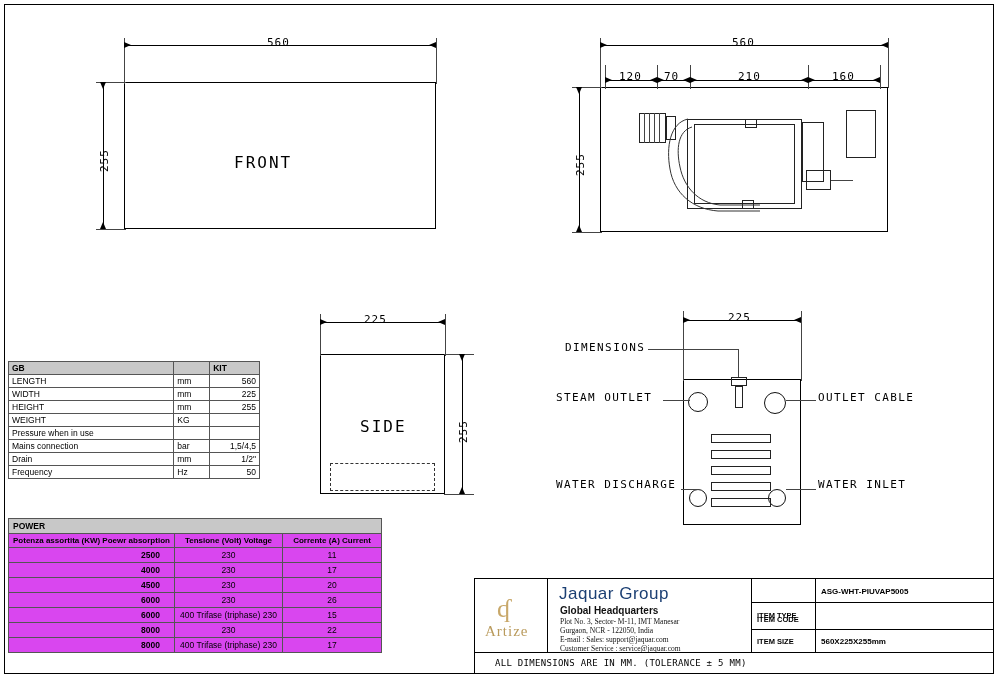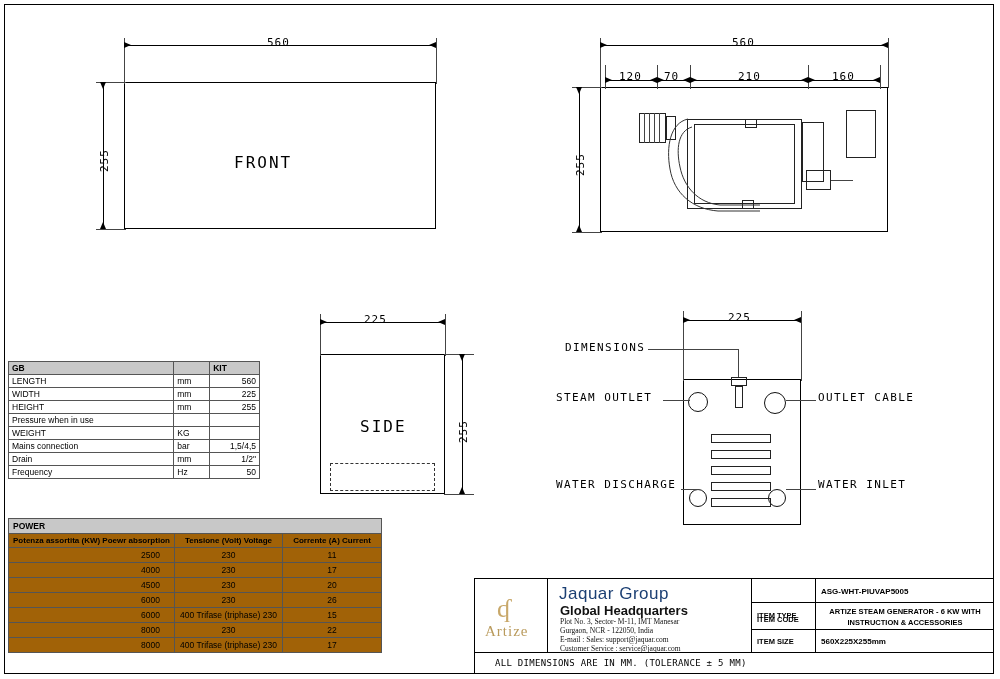--- a/index.html
+++ b/index.html
@@ -122,40 +122,40 @@
   }
   table.spec .num {
     text-align: right;
   }
 
   table.power {
     position: absolute;
     border-collapse: collapse;
     font-family: "Liberation Sans", sans-serif;
     font-size: 8.5px;
-    background: #a16207;
+    background: #d946ef;
   }
   table.power td {
     border: 1px solid #555;
     padding: 2px 4px;
     height: 13px;
     box-sizing: border-box;
     white-space: nowrap;
   }
   table.power .hdr {
     background: #c8c8c8;
     font-weight: bold;
   }
   table.power .sub {
     font-weight: bold;
     font-size: 8px;
     text-align: center;
   }
   table.power .c { text-align: center; }
-  table.power .r { text-align: right; padding-right: 14px; font-weight: normal; }
+  table.power .r { text-align: right; padding-right: 14px; font-weight: bold; }
 
   
   #titleblock {
     position: absolute;
     left: 474px; top: 578px;
     width: 520px; height: 96px;
     border: 1px solid #000;
     box-sizing: border-box;
     background: #fff;
   }
@@ -163,21 +163,21 @@
   .tb-line-h { position: absolute; height: 0; border-top: 1px solid #000; }
 
   .brandname {
     font-family: "Liberation Sans", sans-serif;
     font-size: 17px;
     color: #1b3f73;
     letter-spacing: 0.5px;
   }
   .brandsub {
     font-family: "Liberation Sans", sans-serif;
-    font-size: 13px;
+    font-size: 10px;
     color: #111;
     line-height: 11px;
     font-weight: bold;
   }
   .brandaddr {
     font-family: Liberation Serif, serif;
     font-size: 7.5px;
     color: #111;
     line-height: 11px;
   }
@@ -381,27 +381,27 @@
         <td>WIDTH</td>
         <td>mm</td>
         <td class="num">225</td>
       </tr>
       <tr>
         <td>HEIGHT</td>
         <td>mm</td>
         <td class="num">255</td>
       </tr>
       <tr>
+        <td>WEIGHT</td>
+        <td>KG</td>
+        <td class="num"></td>
+      </tr>
+      <tr>
         <td>Pressure when in use</td>
         <td></td>
-        <td class="num"></td>
-      </tr>
-      <tr>
-        <td>WEIGHT</td>
-        <td>KG</td>
         <td class="num"></td>
       </tr>
       <tr>
         <td>Mains connection</td>
         <td>bar</td>
         <td class="num">1,5/4,5</td>
       </tr>
       <tr>
         <td>Drain</td>
         <td>mm</td>
@@ -480,18 +480,17 @@
     <div class="abs brandaddr" style="left:85px; top:37px;">Plot No. 3, Sector- M-11, IMT Manesar</div>
     <div class="abs brandaddr" style="left:85px; top:46px;">Gurgaon, NCR - 122050, India</div>
     <div class="abs brandaddr" style="left:85px; top:55px;">E-mail : Sales: support@jaquar.com</div>
     <div class="abs brandaddr" style="left:85px; top:64px;">Customer Service : service@jaquar.com</div>
 
     <div class="abs tb-label" style="left:282px; top:8px;margin-top:28px;">ITEM CODE</div>
     <div class="abs tb-label" style="left:282px; top:32px;">ITEM TYPE</div>
     <div class="abs tb-label" style="left:282px; top:58px;">ITEM SIZE</div>
 
     <div class="abs tb-value" style="left:346px; top:8px;">ASG-WHT-PIUVAP5005</div>
-    <div class="abs tb-value" style="left:346px; top:27px; width:168px; text-align:center; line-height:11px; font-size:7.5px;">ARTIZE STEAM GENERATOR - 6 KW WITH INSTRUCTION &amp; ACCESSORIES</div>
     <div class="abs tb-value" style="left:346px; top:58px;">560X225X255mm</div>
 
     <div class="abs tb-note" style="left:20px; top:79px;">ALL DIMENSIONS ARE IN MM. (TOLERANCE ± 5 MM)</div>
   </div>
 </div>
 
 </body></html>

